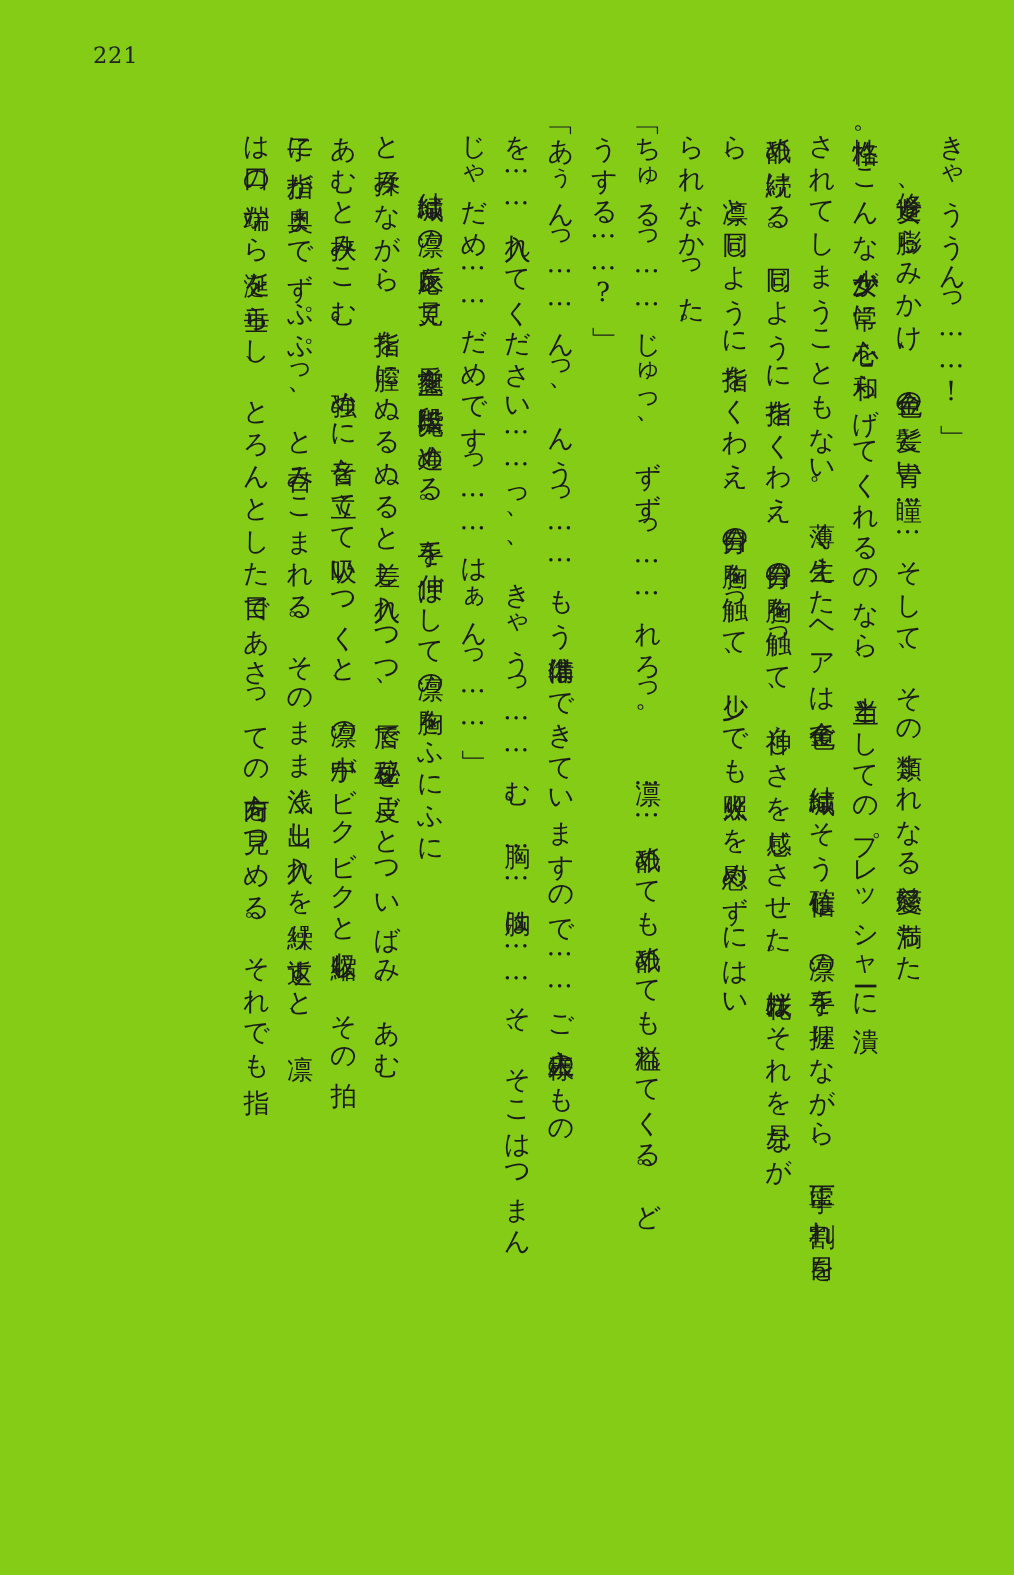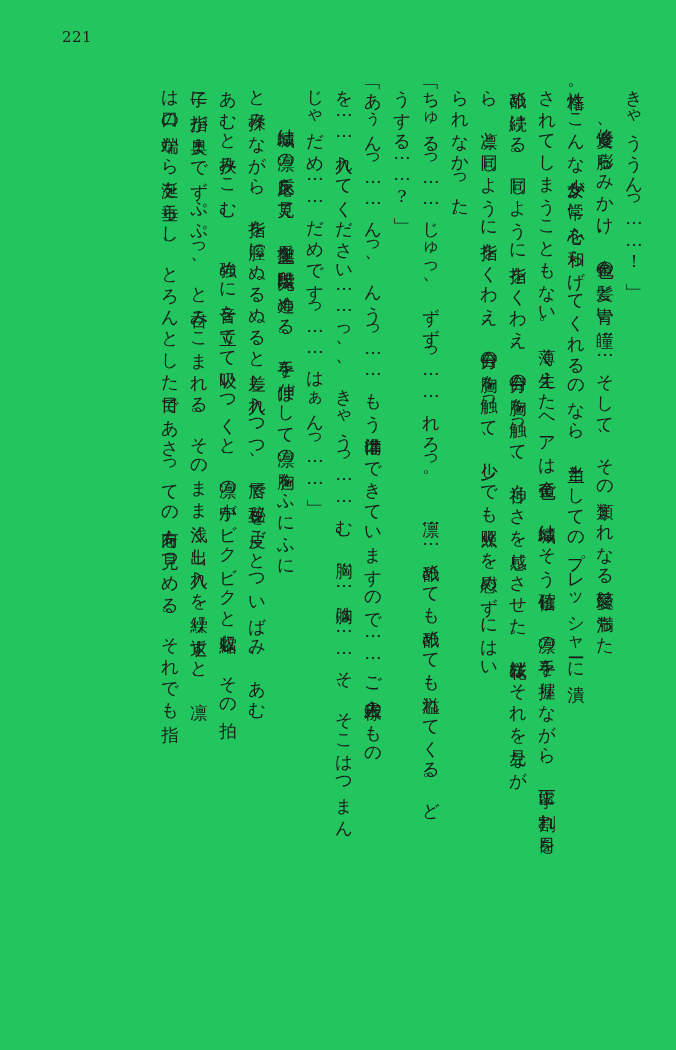--- a/index.html
+++ b/index.html
@@ -11,21 +11,21 @@
     width: 676px;
     height: 1050px;
     overflow: hidden;
     font-family: "DejaVu Serif", "Liberation Serif", serif;
     color: #1a1a1a;
   }
   #page {
     position: relative;
     width: 676px;
     height: 1050px;
-    background: #22c55e;
+    background: #84cc16;
   }
   #page-number {
     position: absolute;
     top: 28px;
     left: 62px;
     font-size: 15px;
     letter-spacing: 0.5px;
     color: #222;
     font-family: "DejaVu Serif", "Liberation Serif", serif;
   }

